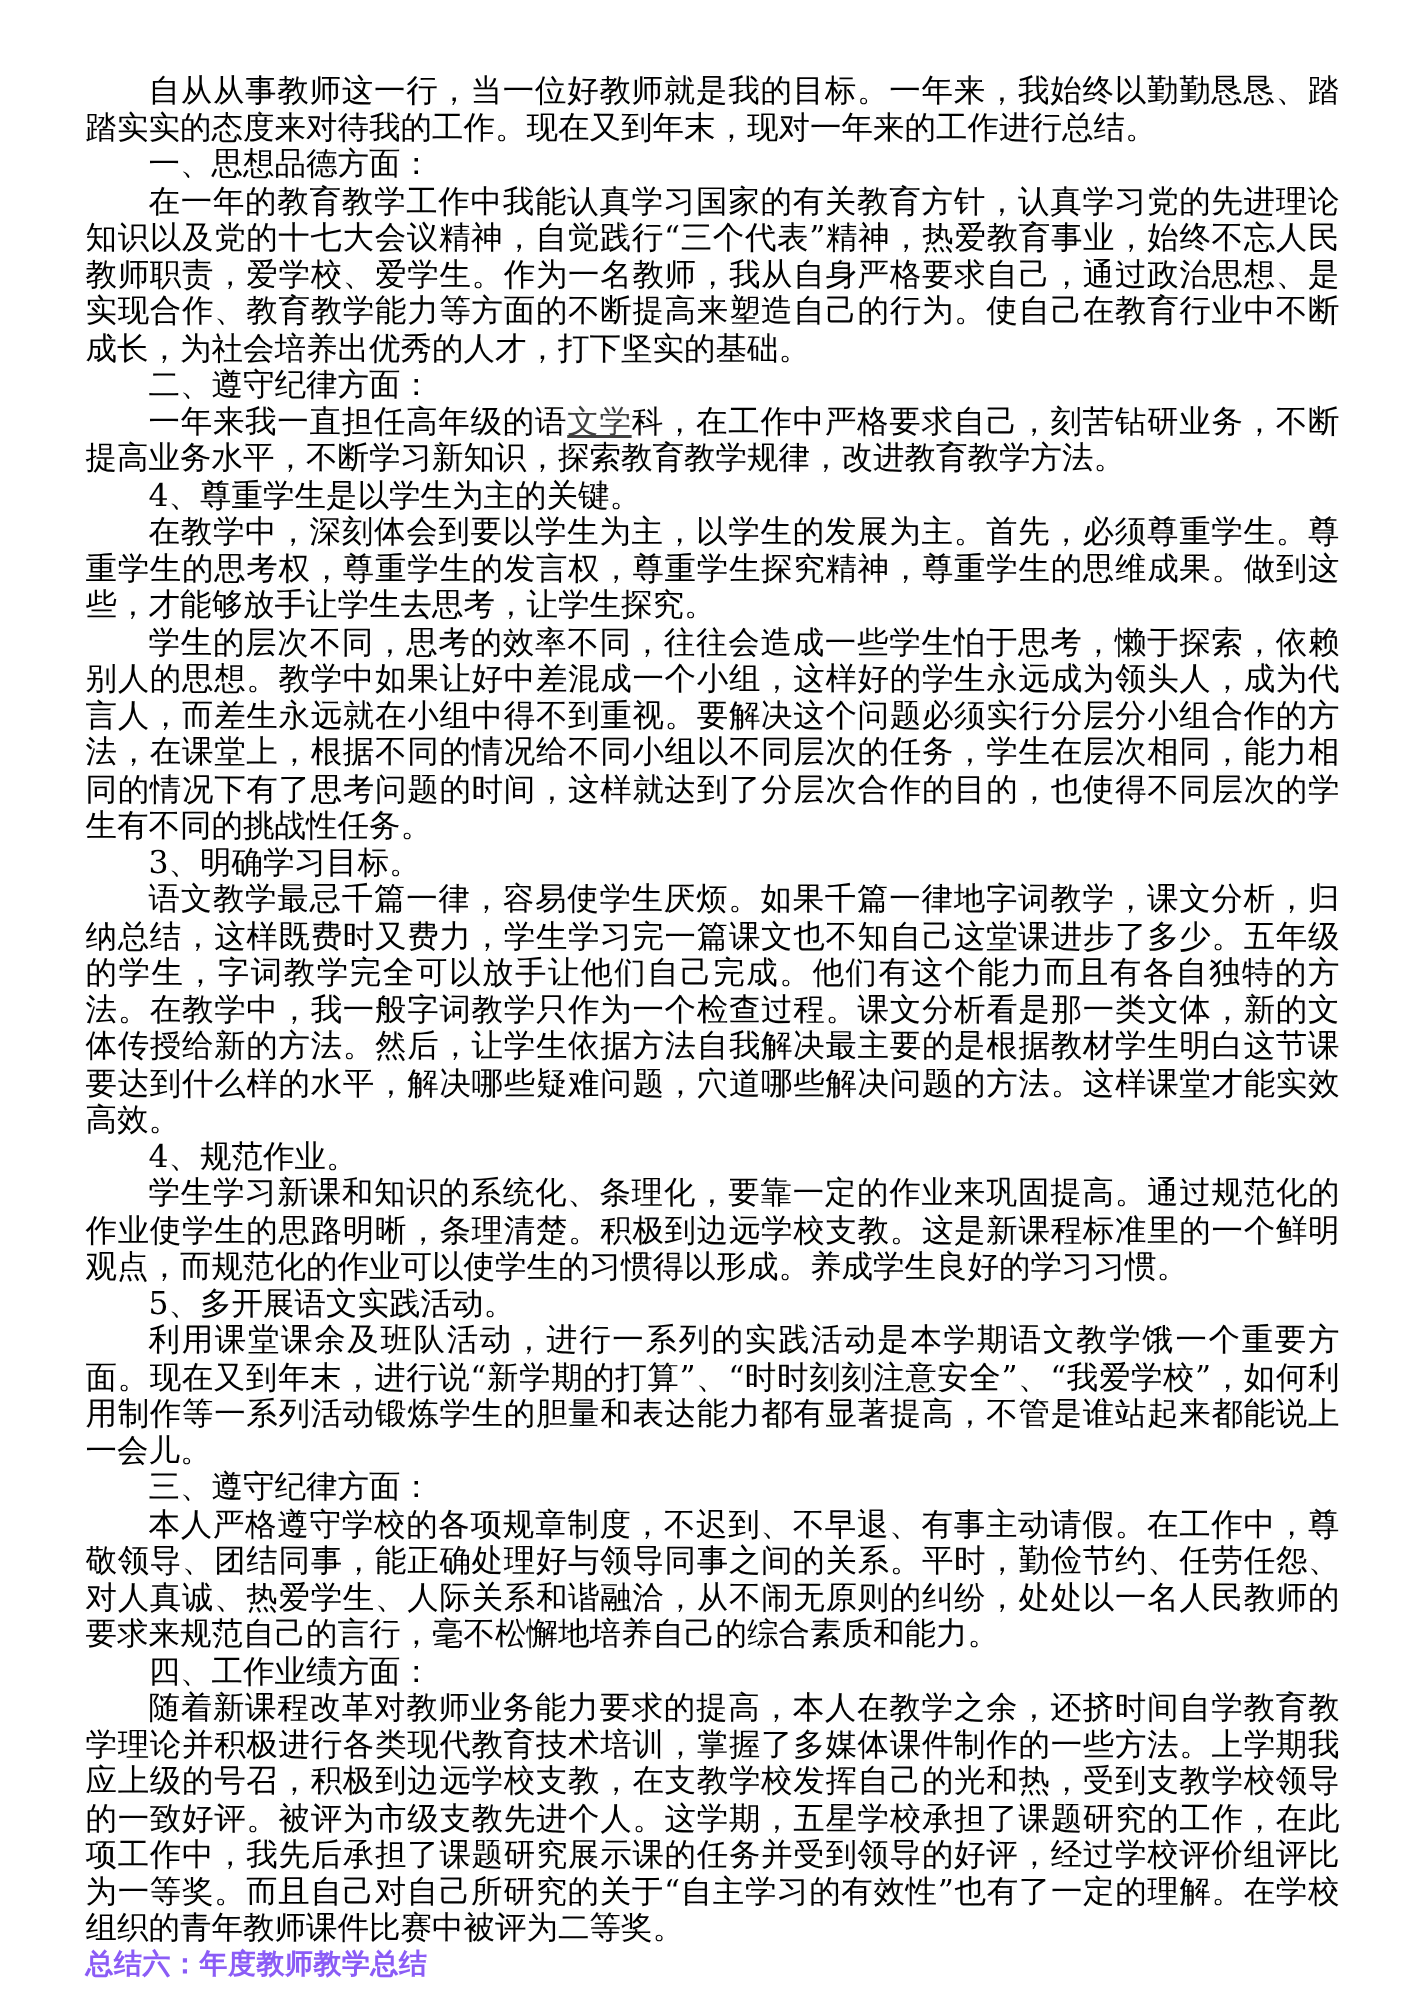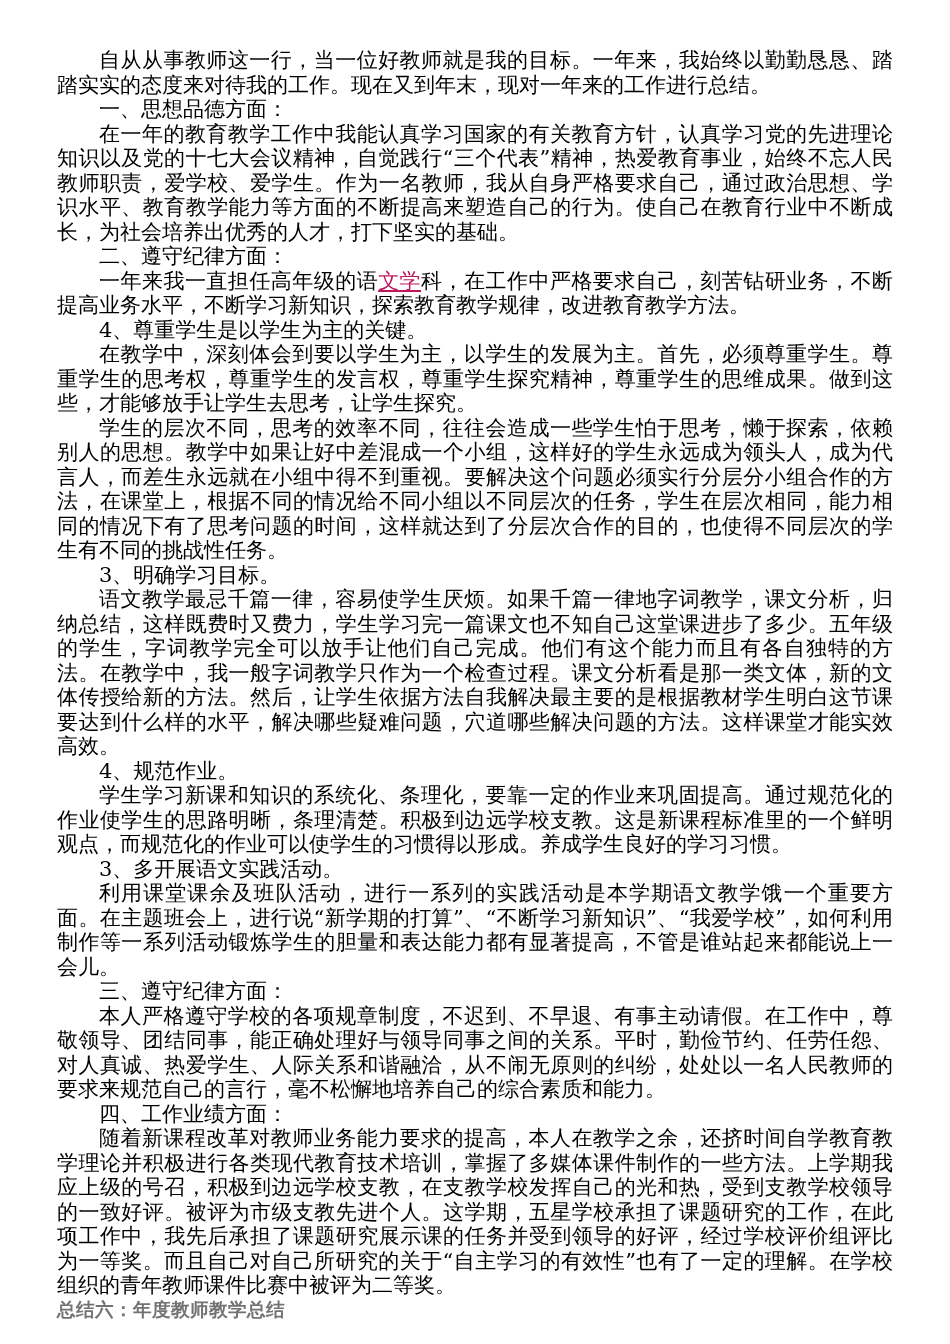--- a/index.html
+++ b/index.html
@@ -37,62 +37,62 @@
     word-break: break-all;
     color: #000000;
   }
   p.heading-red {
     margin: 0;
     padding: 0;
     font-size: 18.6px;
     line-height: 24.5px;
     text-indent: 0;
     font-weight: bold;
-    color: #737373;
+    color: #8b5cf6;
     font-family: "DejaVu Sans", "Liberation Sans", sans-serif;
     letter-spacing: 0.4px;
   }
   a.doclink {
-    color: #be185d;
+    color: #404040;
   }
 </style>
 </head>
 <body>
 
 <div class="page">
   <div class="doc-body">
 
     <p class="para">自从从事教师这一行，当一位好教师就是我的目标。一年来，我始终以勤勤恳恳、踏踏实实的态度来对待我的工作。现在又到年末，现对一年来的工作进行总结。</p>
 
     <p class="para">一、思想品德方面：</p>
 
-    <p class="para">在一年的教育教学工作中我能认真学习国家的有关教育方针，认真学习党的先进理论知识以及党的十七大会议精神，自觉践行“三个代表”精神，热爱教育事业，始终不忘人民教师职责，爱学校、爱学生。作为一名教师，我从自身严格要求自己，通过政治思想、学识水平、教育教学能力等方面的不断提高来塑造自己的行为。使自己在教育行业中不断成长，为社会培养出优秀的人才，打下坚实的基础。</p>
+    <p class="para">在一年的教育教学工作中我能认真学习国家的有关教育方针，认真学习党的先进理论知识以及党的十七大会议精神，自觉践行“三个代表”精神，热爱教育事业，始终不忘人民教师职责，爱学校、爱学生。作为一名教师，我从自身严格要求自己，通过政治思想、是实现合作、教育教学能力等方面的不断提高来塑造自己的行为。使自己在教育行业中不断成长，为社会培养出优秀的人才，打下坚实的基础。</p>
 
     <p class="para">二、遵守纪律方面：</p>
 
     <p class="para"><span>一年来我一直担任高年级的语</span><a class="doclink" href="#">文学</a><span>科，在工作中严格要求自己，刻苦钻研业务，不断提高业务水平，不断学习新知识，探索教育教学规律，改进教育教学方法。</span></p>
 
     <p class="para">4、尊重学生是以学生为主的关键。</p>
 
     <p class="para">在教学中，深刻体会到要以学生为主，以学生的发展为主。首先，必须尊重学生。尊重学生的思考权，尊重学生的发言权，尊重学生探究精神，尊重学生的思维成果。做到这些，才能够放手让学生去思考，让学生探究。</p>
 
 
     <p class="para">学生的层次不同，思考的效率不同，往往会造成一些学生怕于思考，懒于探索，依赖别人的思想。教学中如果让好中差混成一个小组，这样好的学生永远成为领头人，成为代言人，而差生永远就在小组中得不到重视。要解决这个问题必须实行分层分小组合作的方法，在课堂上，根据不同的情况给不同小组以不同层次的任务，学生在层次相同，能力相同的情况下有了思考问题的时间，这样就达到了分层次合作的目的，也使得不同层次的学生有不同的挑战性任务。</p>
 
     <p class="para">3、明确学习目标。</p>
 
     <p class="para">语文教学最忌千篇一律，容易使学生厌烦。如果千篇一律地字词教学，课文分析，归纳总结，这样既费时又费力，学生学习完一篇课文也不知自己这堂课进步了多少。五年级的学生，字词教学完全可以放手让他们自己完成。他们有这个能力而且有各自独特的方法。在教学中，我一般字词教学只作为一个检查过程。课文分析看是那一类文体，新的文体传授给新的方法。然后，让学生依据方法自我解决最主要的是根据教材学生明白这节课要达到什么样的水平，解决哪些疑难问题，穴道哪些解决问题的方法。这样课堂才能实效高效。</p>
 
     <p class="para">4、规范作业。</p>
 
     <p class="para">学生学习新课和知识的系统化、条理化，要靠一定的作业来巩固提高。通过规范化的作业使学生的思路明晰，条理清楚。积极到边远学校支教。这是新课程标准里的一个鲜明观点，而规范化的作业可以使学生的习惯得以形成。养成学生良好的学习习惯。</p>
 
-    <p class="para">3、多开展语文实践活动。</p>
+    <p class="para">5、多开展语文实践活动。</p>
 
-    <p class="para">利用课堂课余及班队活动，进行一系列的实践活动是本学期语文教学饿一个重要方面。在主题班会上，进行说“新学期的打算”、“不断学习新知识”、“我爱学校”，如何利用制作等一系列活动锻炼学生的胆量和表达能力都有显著提高，不管是谁站起来都能说上一会儿。</p>
+    <p class="para">利用课堂课余及班队活动，进行一系列的实践活动是本学期语文教学饿一个重要方面。现在又到年末，进行说“新学期的打算”、“时时刻刻注意安全”、“我爱学校”，如何利用制作等一系列活动锻炼学生的胆量和表达能力都有显著提高，不管是谁站起来都能说上一会儿。</p>
 
     <p class="para">三、遵守纪律方面：</p>
 
     <p class="para">本人严格遵守学校的各项规章制度，不迟到、不早退、有事主动请假。在工作中，尊敬领导、团结同事，能正确处理好与领导同事之间的关系。平时，勤俭节约、任劳任怨、对人真诚、热爱学生、人际关系和谐融洽，从不闹无原则的纠纷，处处以一名人民教师的要求来规范自己的言行，毫不松懈地培养自己的综合素质和能力。</p>
 
     <p class="para">四、工作业绩方面：</p>
 
     <p class="para">随着新课程改革对教师业务能力要求的提高，本人在教学之余，还挤时间自学教育教学理论并积极进行各类现代教育技术培训，掌握了多媒体课件制作的一些方法。上学期我应上级的号召，积极到边远学校支教，在支教学校发挥自己的光和热，受到支教学校领导的一致好评。被评为市级支教先进个人。这学期，五星学校承担了课题研究的工作，在此项工作中，我先后承担了课题研究展示课的任务并受到领导的好评，经过学校评价组评比为一等奖。而且自己对自己所研究的关于“自主学习的有效性”也有了一定的理解。在学校组织的青年教师课件比赛中被评为二等奖。</p>
 
     <p class="heading-red">总结六：年度教师教学总结</p>

